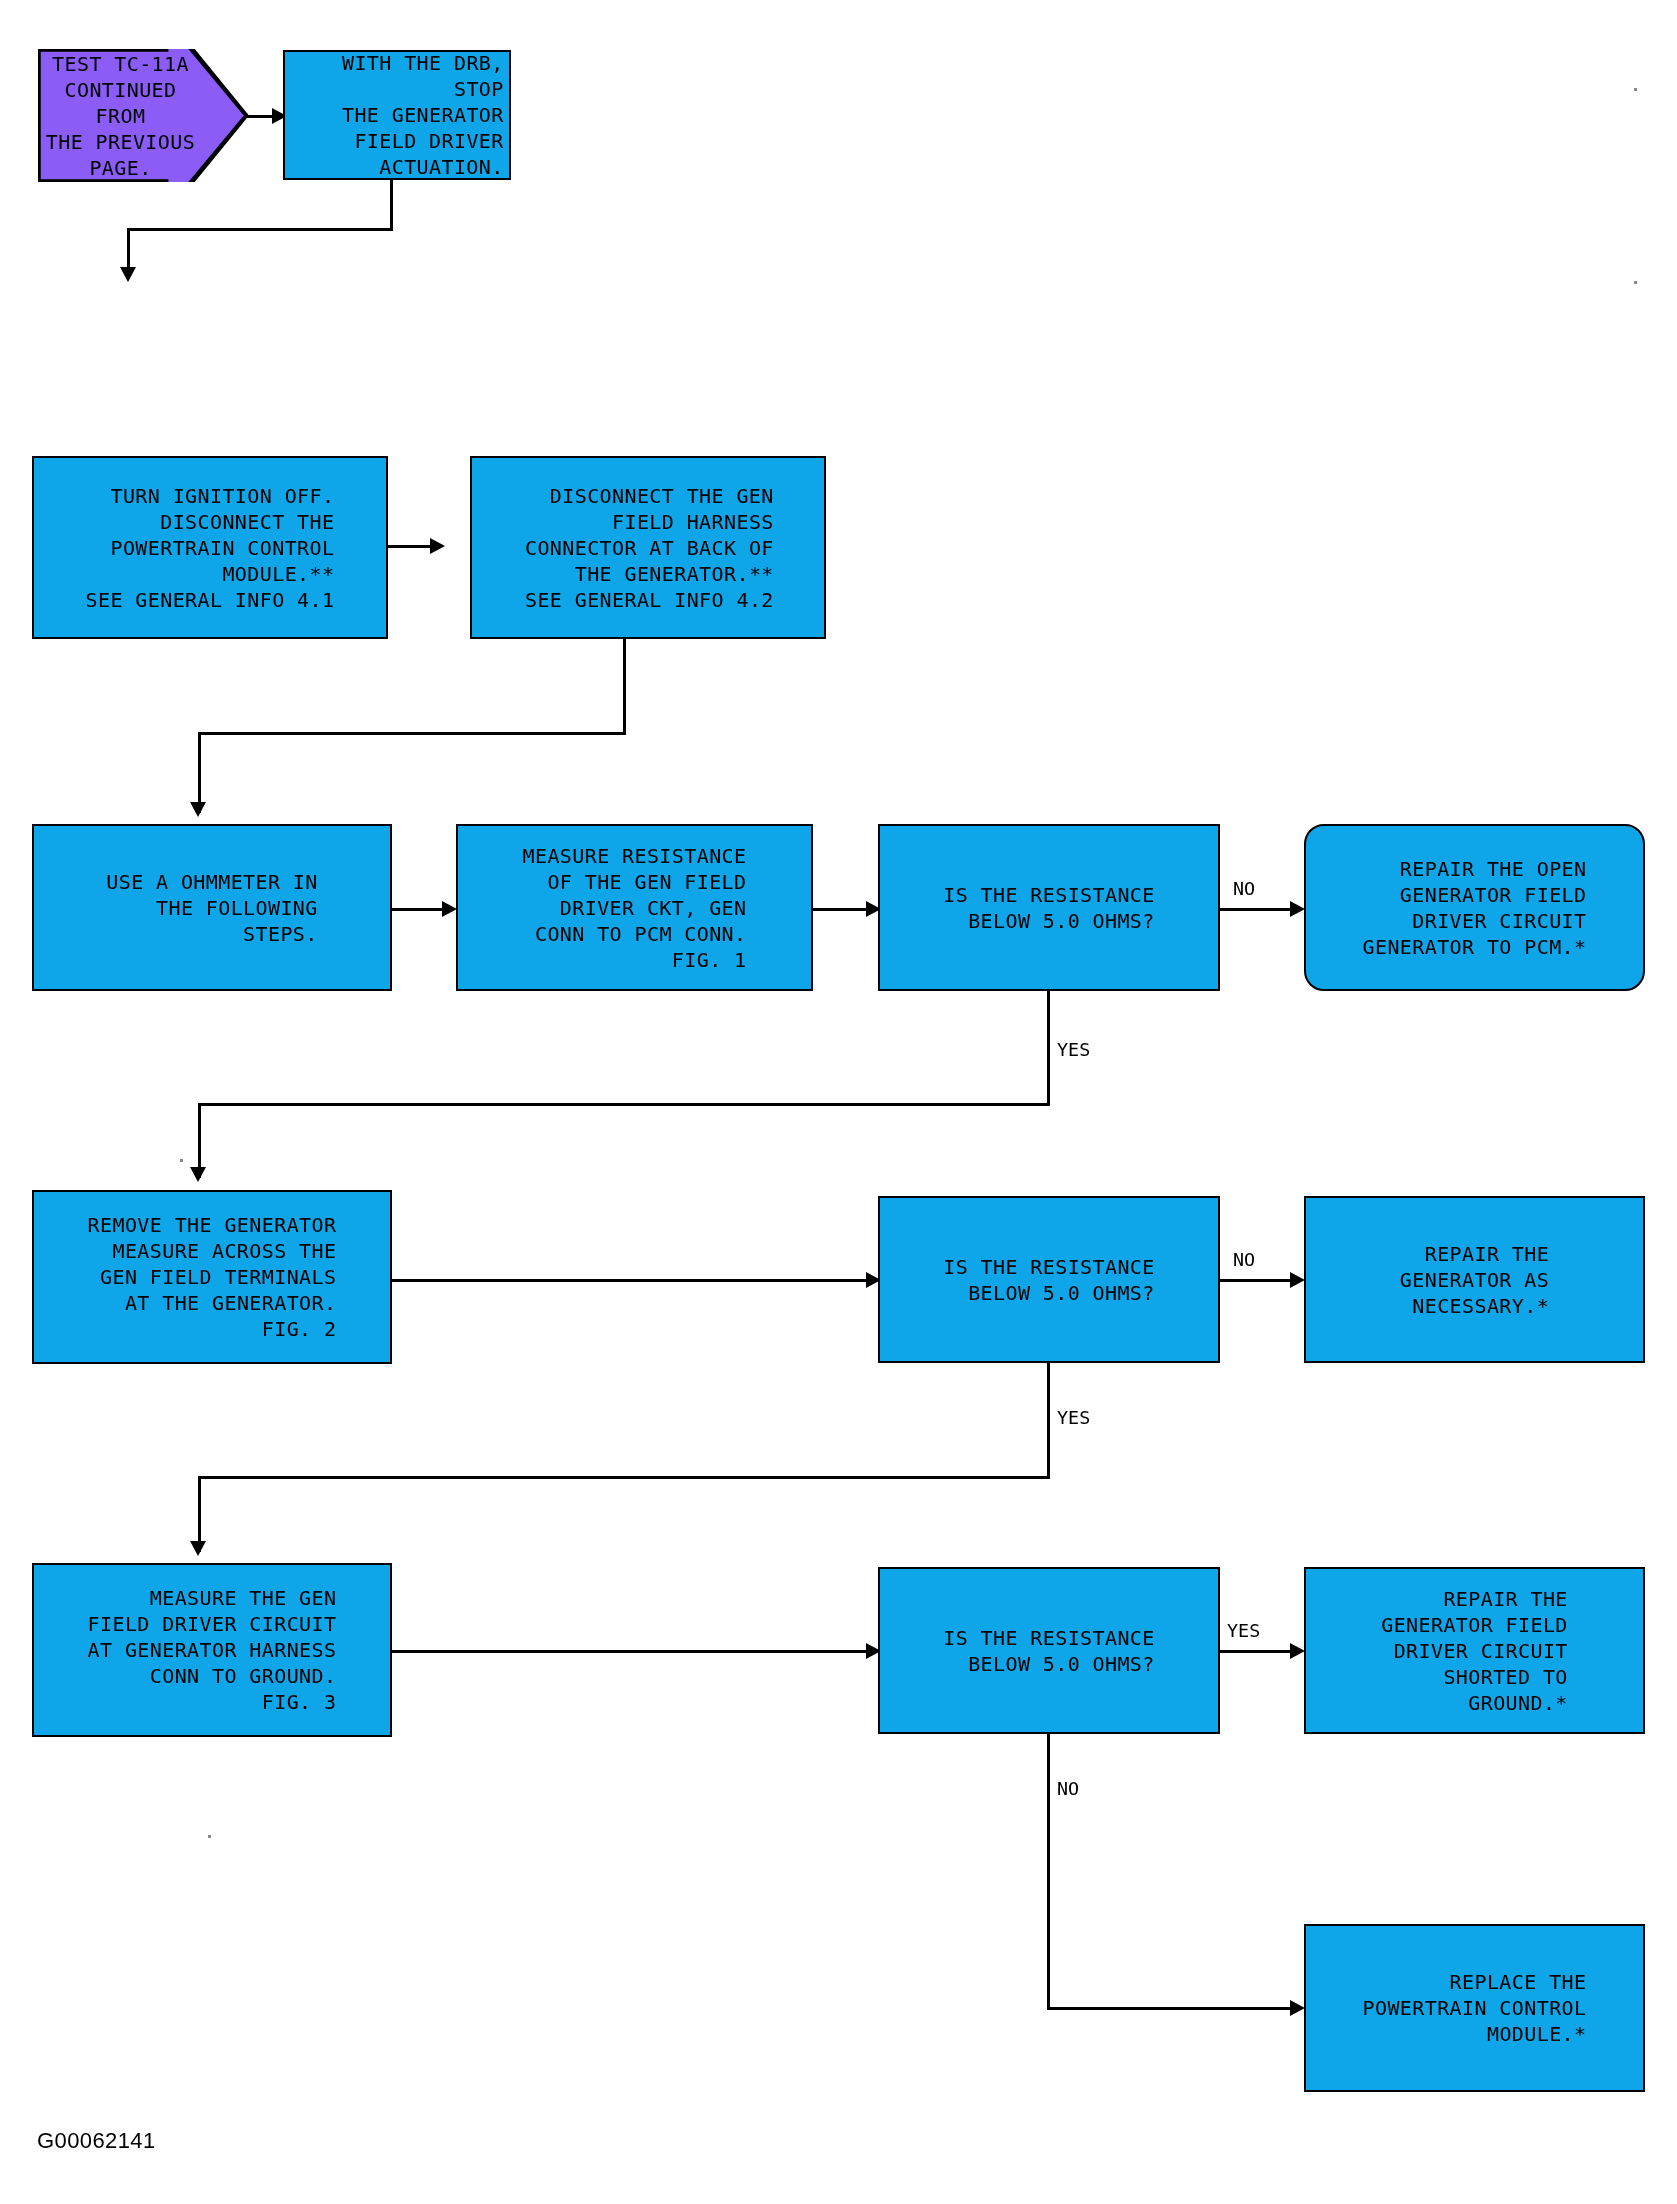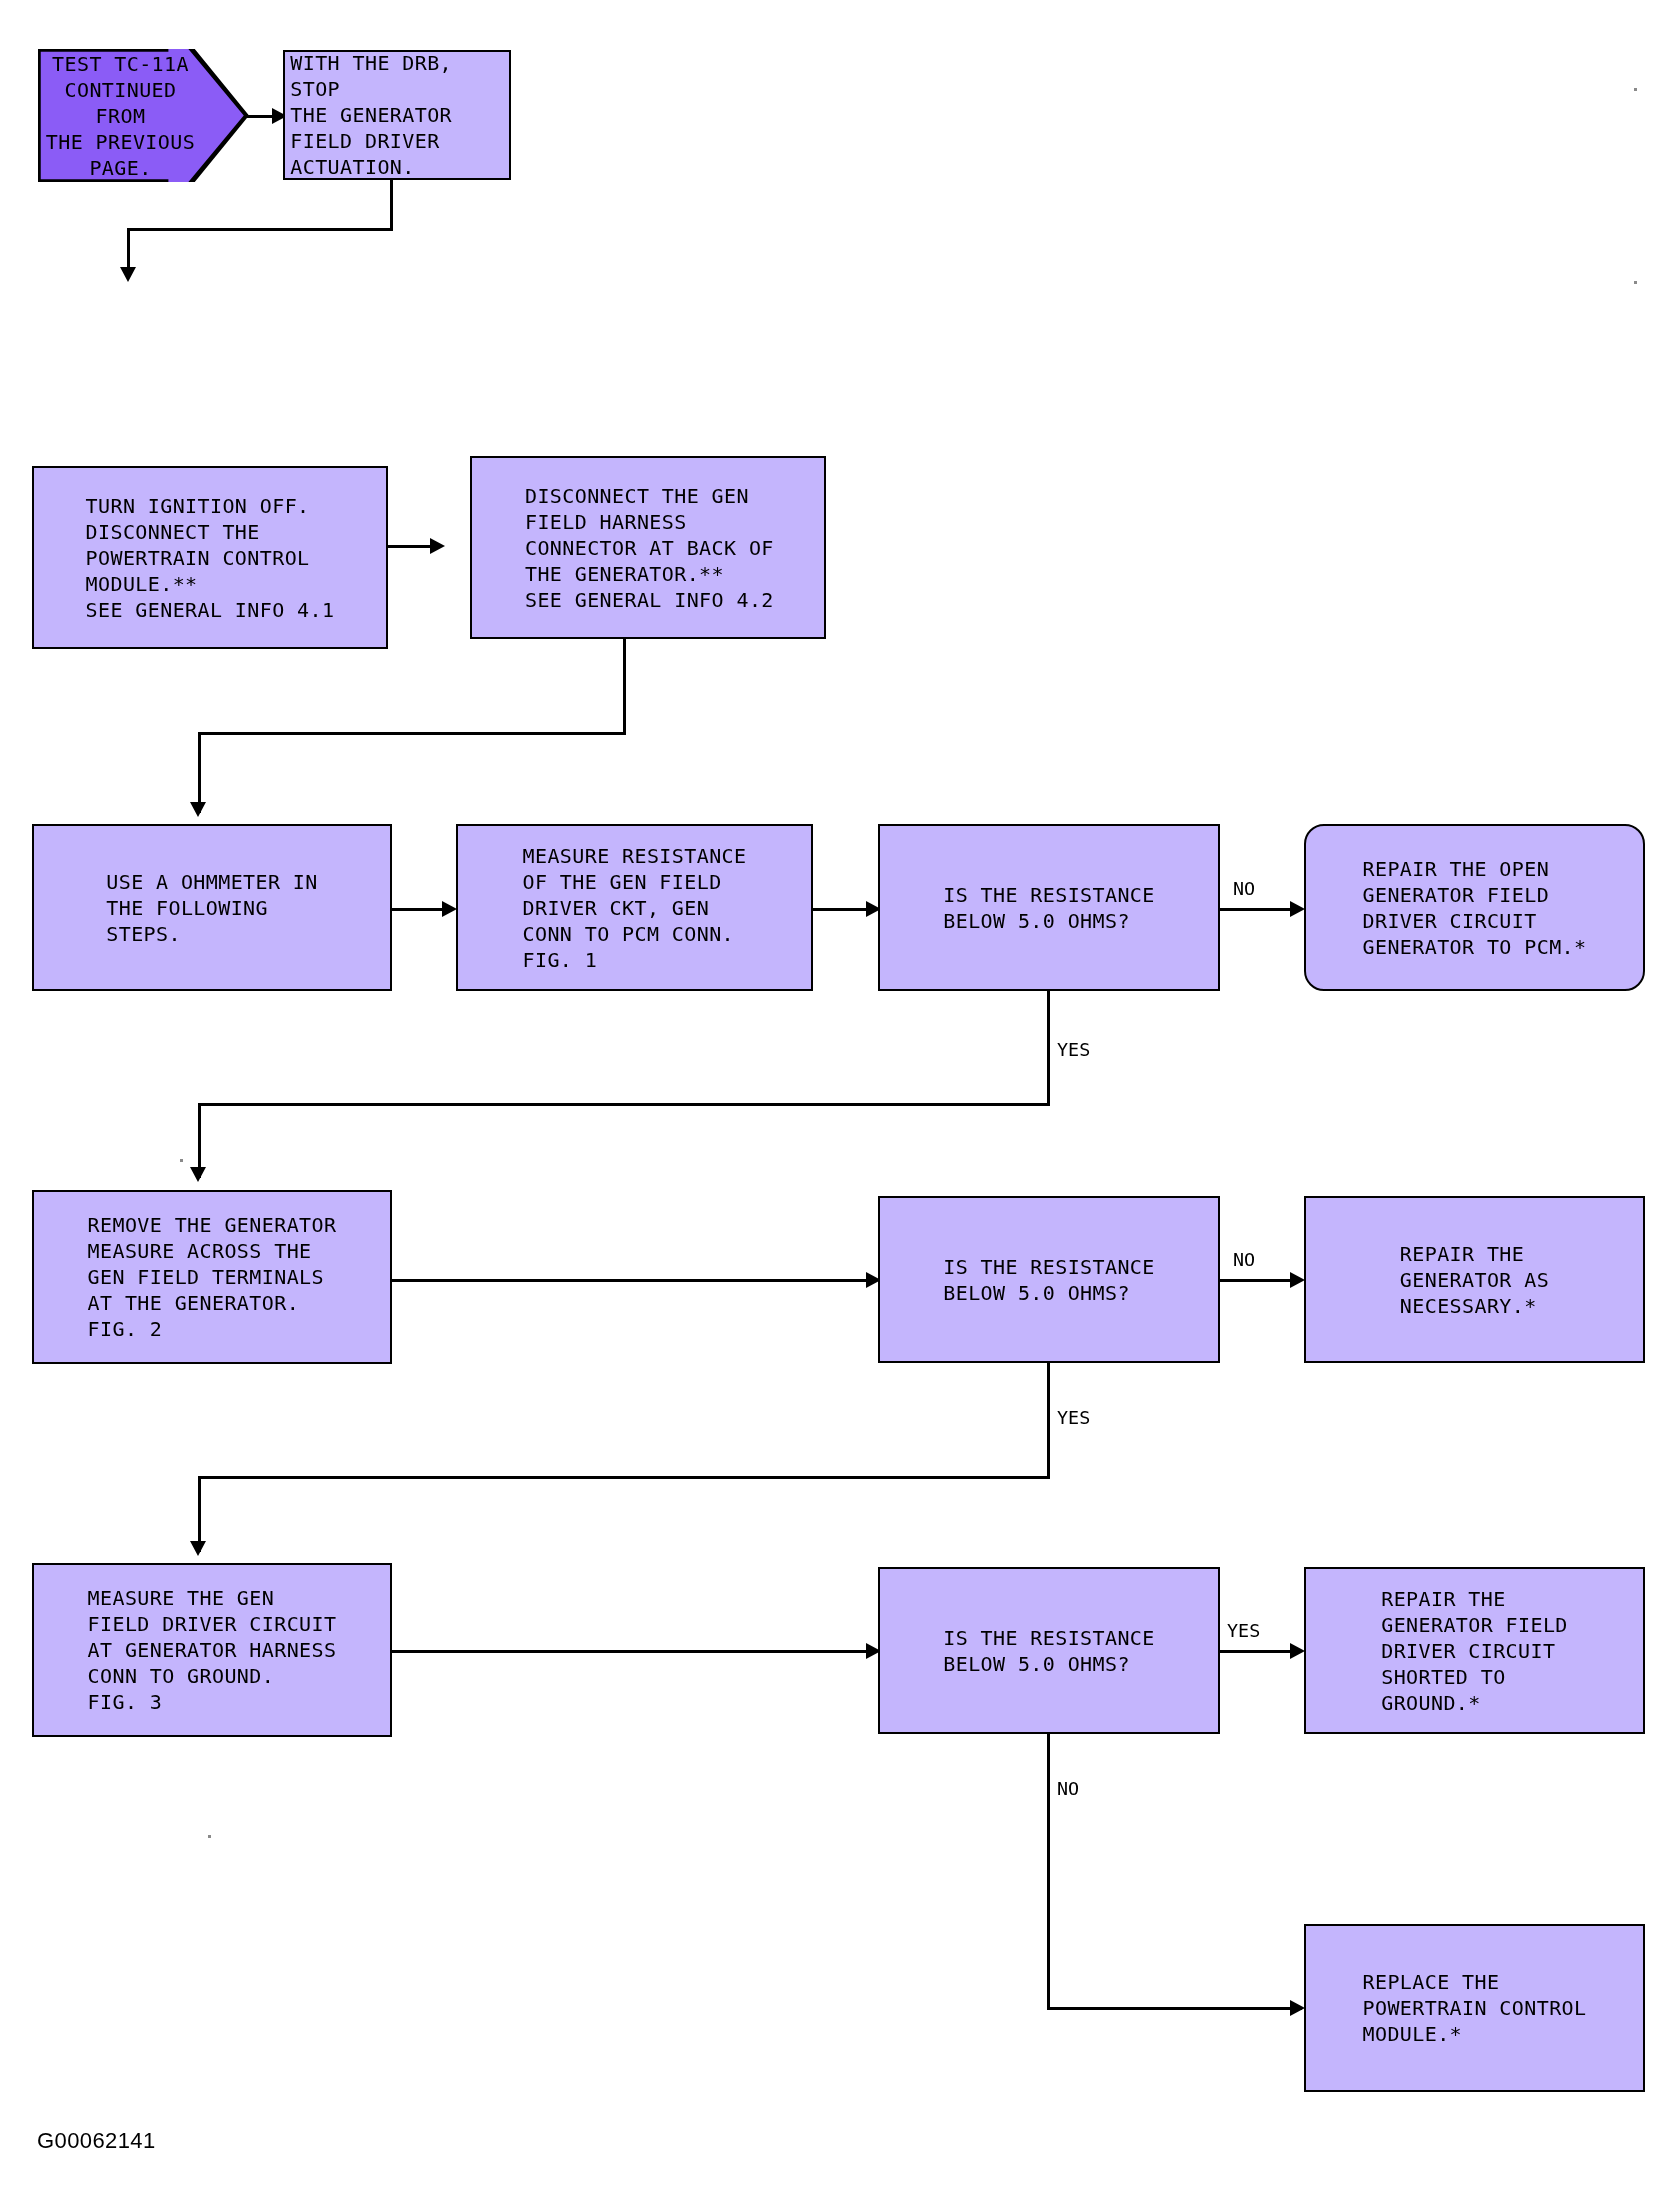--- a/index.html
+++ b/index.html
@@ -15,25 +15,25 @@
     width: 1677px;
     height: 2204px;
     background: #ffffff;
     overflow: hidden;
   }
   
   .box {
     position: absolute;
     box-sizing: border-box;
     border: 2.6px solid #000000;
-    background: #c4b5fd;
+    background: #0ea5e9;
     display: flex;
     align-items: center;
     justify-content: center;
-    text-align: left;
+    text-align: right;
     padding: 3.5px 5.3px;
   }
   .box .txt {
     font-family: "DejaVu Sans Mono", "Liberation Mono", monospace;
     font-size: 20px;
     line-height: 26px;
     letter-spacing: 0.4px;
     color: #000000;
     white-space: pre-line;
   }
@@ -133,21 +133,21 @@
 THE GENERATOR
 FIELD DRIVER
 ACTUATION.</span>
   </div>
 
   <div class="vline" style="left:390px; top:180px; height:51px;"></div>
   <div class="hline" style="left:127px; top:228px; width:265px;"></div>
   <div class="vline" style="left:127px; top:228px; height:49px;"></div>
   <div class="arrow-d" style="left:120px; top:267px;"></div>
 
-  <div class="box" style="left:32px; top:456px; width:356px; height:183px;margin-top:10px;">
+  <div class="box" style="left:32px; top:456px; width:356px; height:183px;">
     <span class="txt">TURN IGNITION OFF.
 DISCONNECT THE
 POWERTRAIN CONTROL
 MODULE.**
 SEE GENERAL INFO 4.1</span>
   </div>
 
   <div class="hline" style="left:388px; top:545px; width:46px;"></div>
   <div class="arrow-r" style="left:430px; top:538px;"></div>
 

